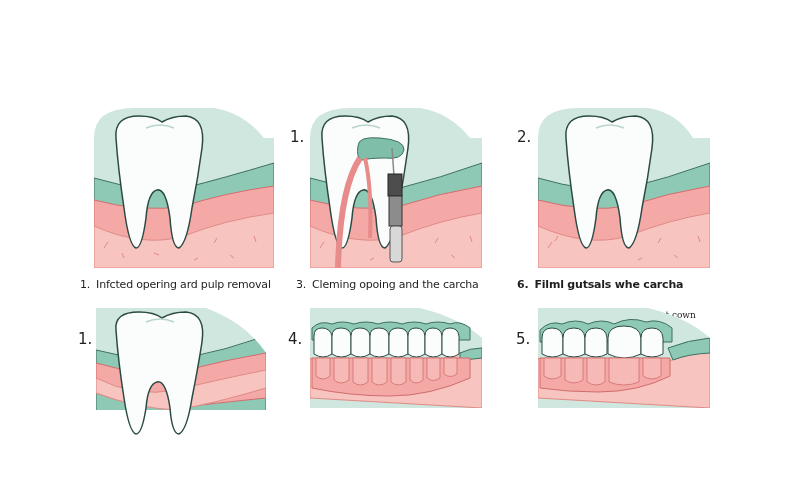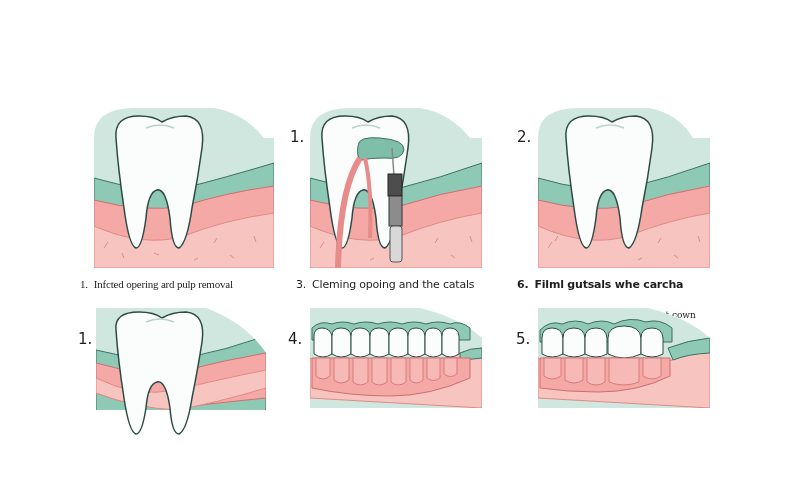--- a/index.html
+++ b/index.html
@@ -108,25 +108,25 @@
           <path d="M140,150 l-4,-3"></path>
           <path d="M160,128 l2,6"></path>
           <path d="M100,152 l4,-2"></path>
       </g>
     </g>
     <path d="M28,30 Q26,8 51,8 Q66,8 74,14 Q84,8 98,8 Q118,10 114,40 Q110,70 104,100 Q99,135 91,140 Q84,140 82,110 Q78,80 69,82 Q60,84 58,110 Q54,140 48,140 Q41,138 36,100 Q30,60 28,30 Z" fill="#fbfdfc" stroke="#2c4a44" stroke-width="1.5"></path>
     <path d="M58,20 Q72,14 86,20" stroke="#b9d4cc" stroke-width="1.5" fill="none"></path>
   </svg>
 </div>
 
-<div class="caption" style="left:80px; top:278px;font-family:Liberation Serif, serif;">
+<div class="caption" style="left:80px; top:278px;">
   <span class="num">1.</span><span>Infcted opering ard pulp removal</span>
 </div>
 <div class="caption" style="left:296px; top:278px;">
-  <span class="num">3.</span><span>Cleming opoing and the catals</span>
+  <span class="num">3.</span><span>Cleming opoing and the carcha</span>
 </div>
 <div class="caption" style="left:517px; top:278px;font-weight:bold;">
   <span class="num">6.</span><span>Filml gutsals whe carcha</span>
 </div>
 
 <div class="step-num" style="left:78px; top:330px;">1.</div>
 <div class="panel" style="left:96px; top:308px;">
   <svg width="170" height="130" viewBox="0 0 170 130">
     <defs>
       <clipPath id="clipD">

